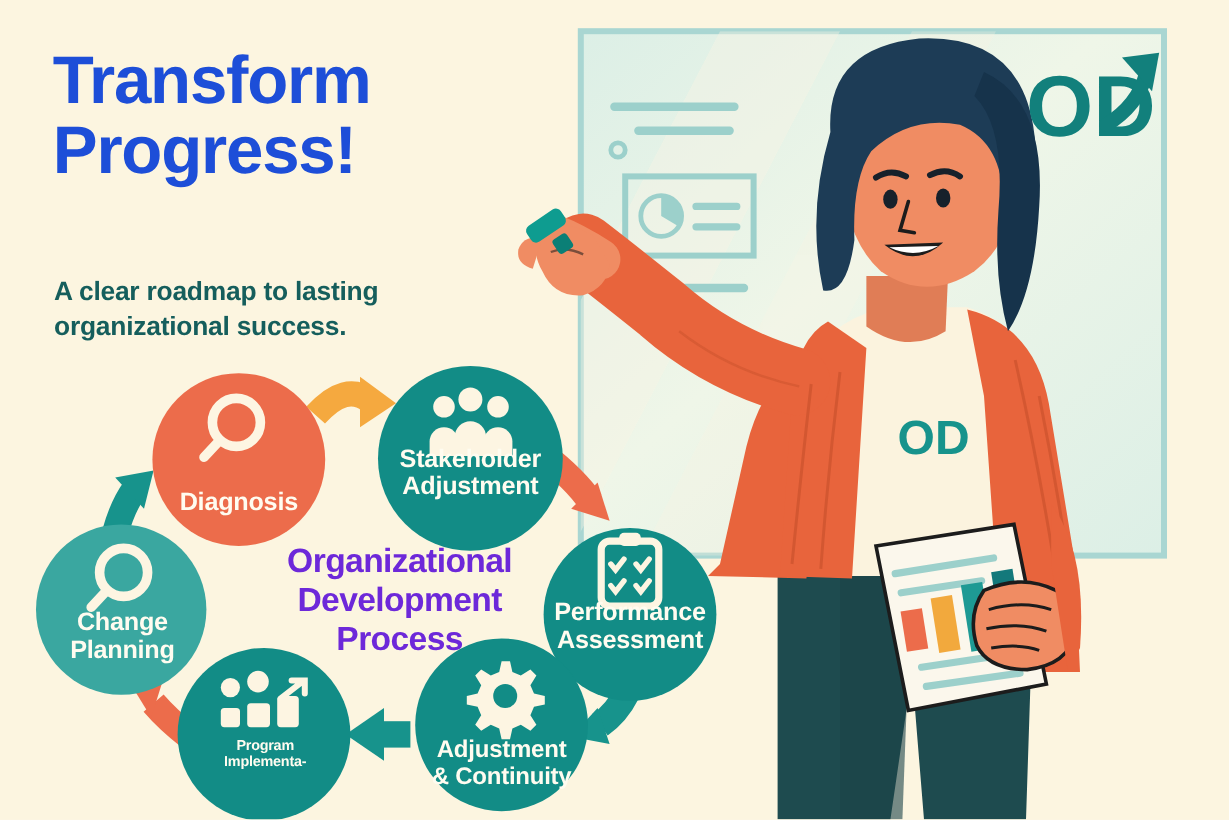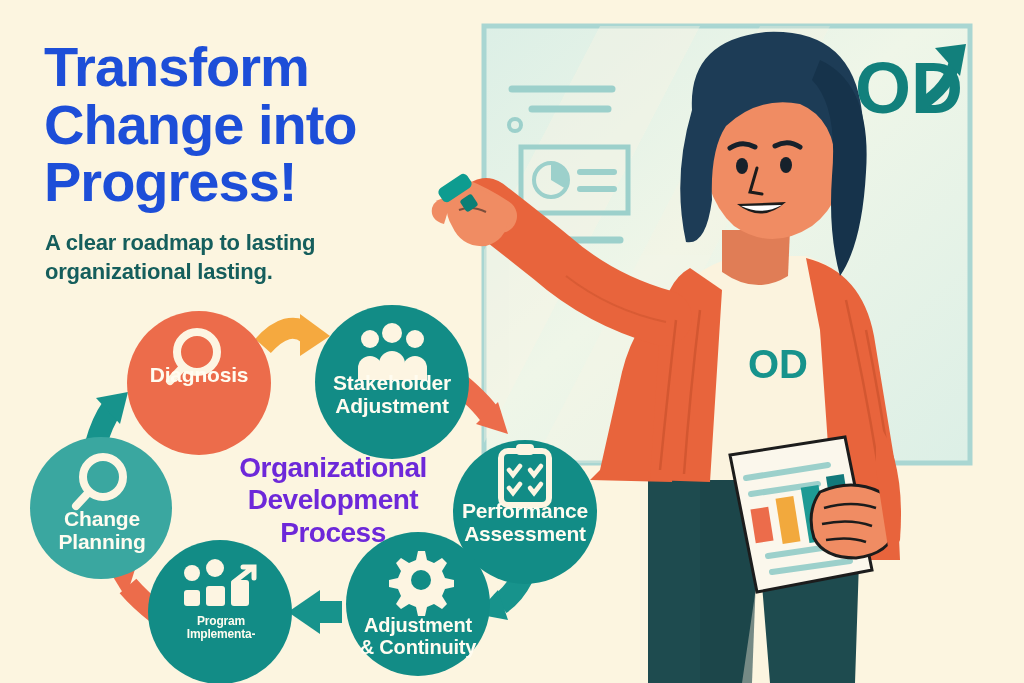--- a/index.html
+++ b/index.html
@@ -256,36 +256,35 @@
         <g fill="none" stroke="#FDF5E2" stroke-width="8" stroke-linecap="round">
           <circle cx="103" cy="477" r="20"></circle>
           <line x1="89" y1="492" x2="76" y2="506"></line>
         </g>
       </g>
     </g>
   </svg>
 
   <div class="headline">
     <div>Transform</div>
-    <div>Change into</div>
     <div>Progress!</div>
   </div>
 
   <div class="subhead">
     <div>A clear roadmap to lasting</div>
-    <div>organizational lasting.</div>
+    <div>organizational success.</div>
   </div>
 
   <div class="center-title">
     <div>Organizational</div>
     <div>Development</div>
     <div>Process</div>
   </div>
 
-  <div class="node-label" style="left:129px; top:364px; width:140px; font-size:21px;text-align:center;">
+  <div class="node-label" style="left:129px; top:408px; width:140px; font-size:21px;text-align:center;">
     <div>Diagnosis</div>
   </div>
 
   <div class="node-label" style="left:312px; top:372px; width:160px; font-size:21px;">
     <div>Stakeholder</div>
     <div>Adjustment</div>
   </div>
 
   <div class="node-label" style="left:450px; top:500px; width:150px; font-size:21px;">
     <div>Performance</div>

